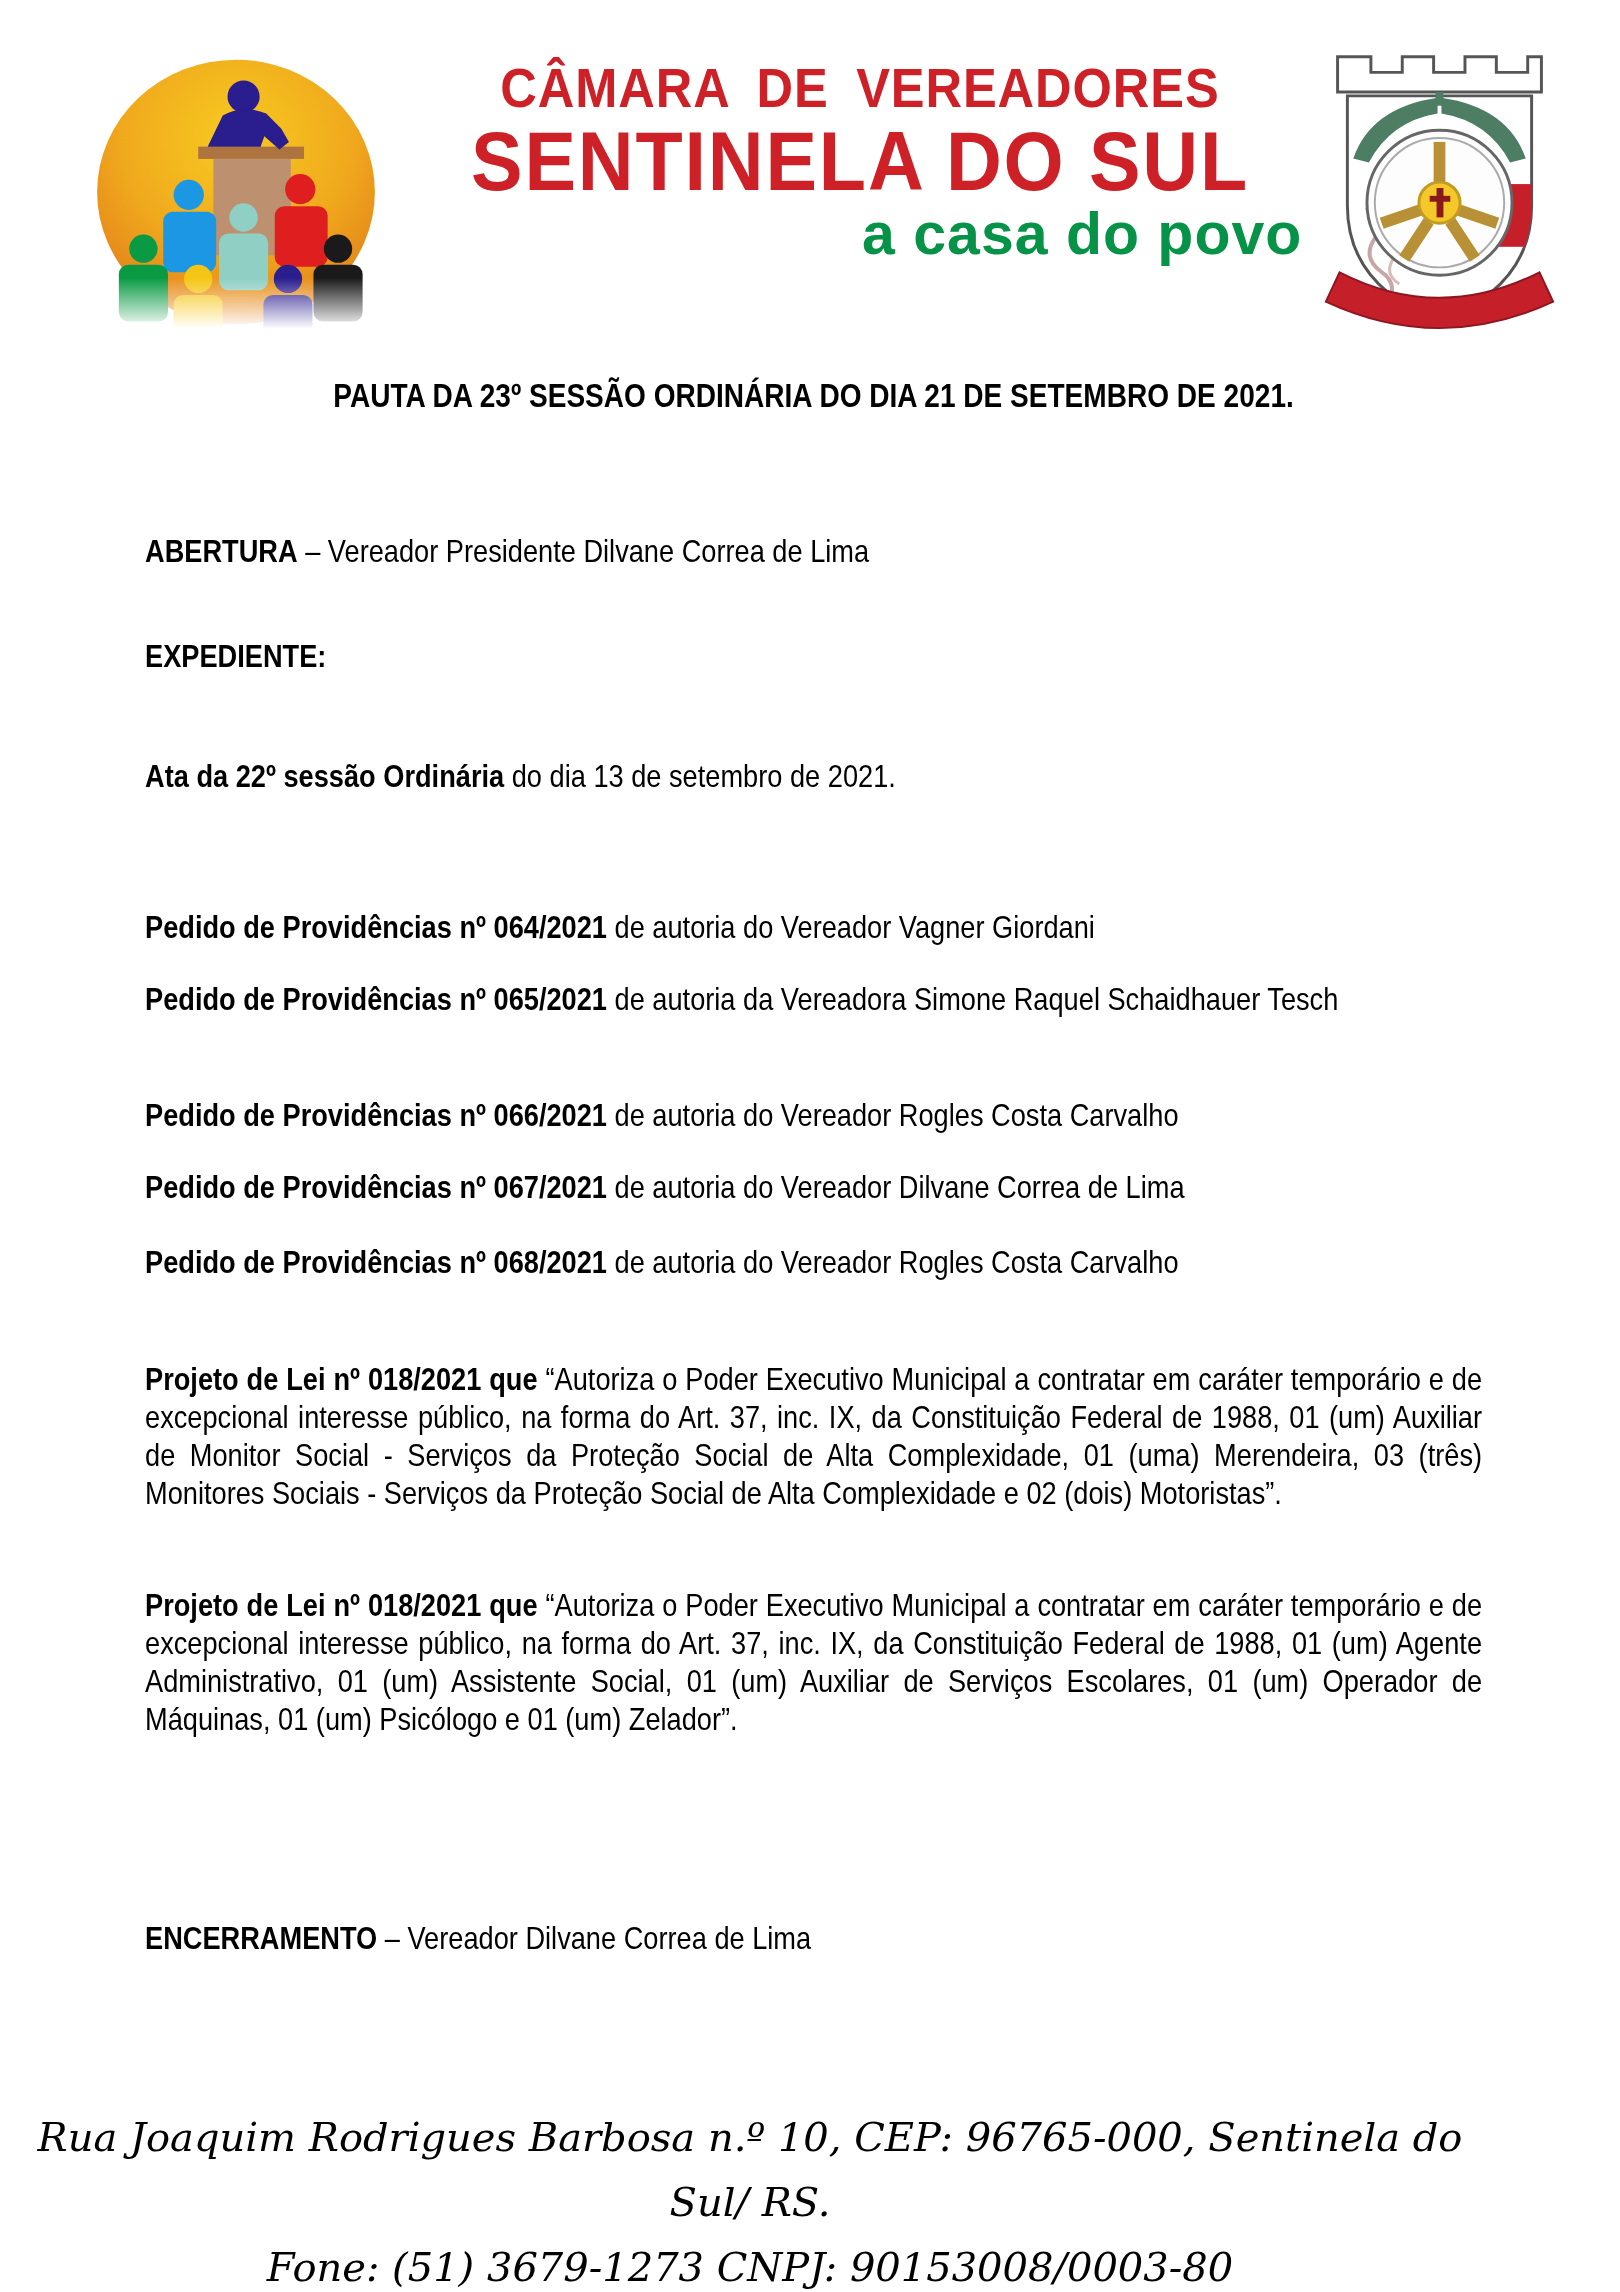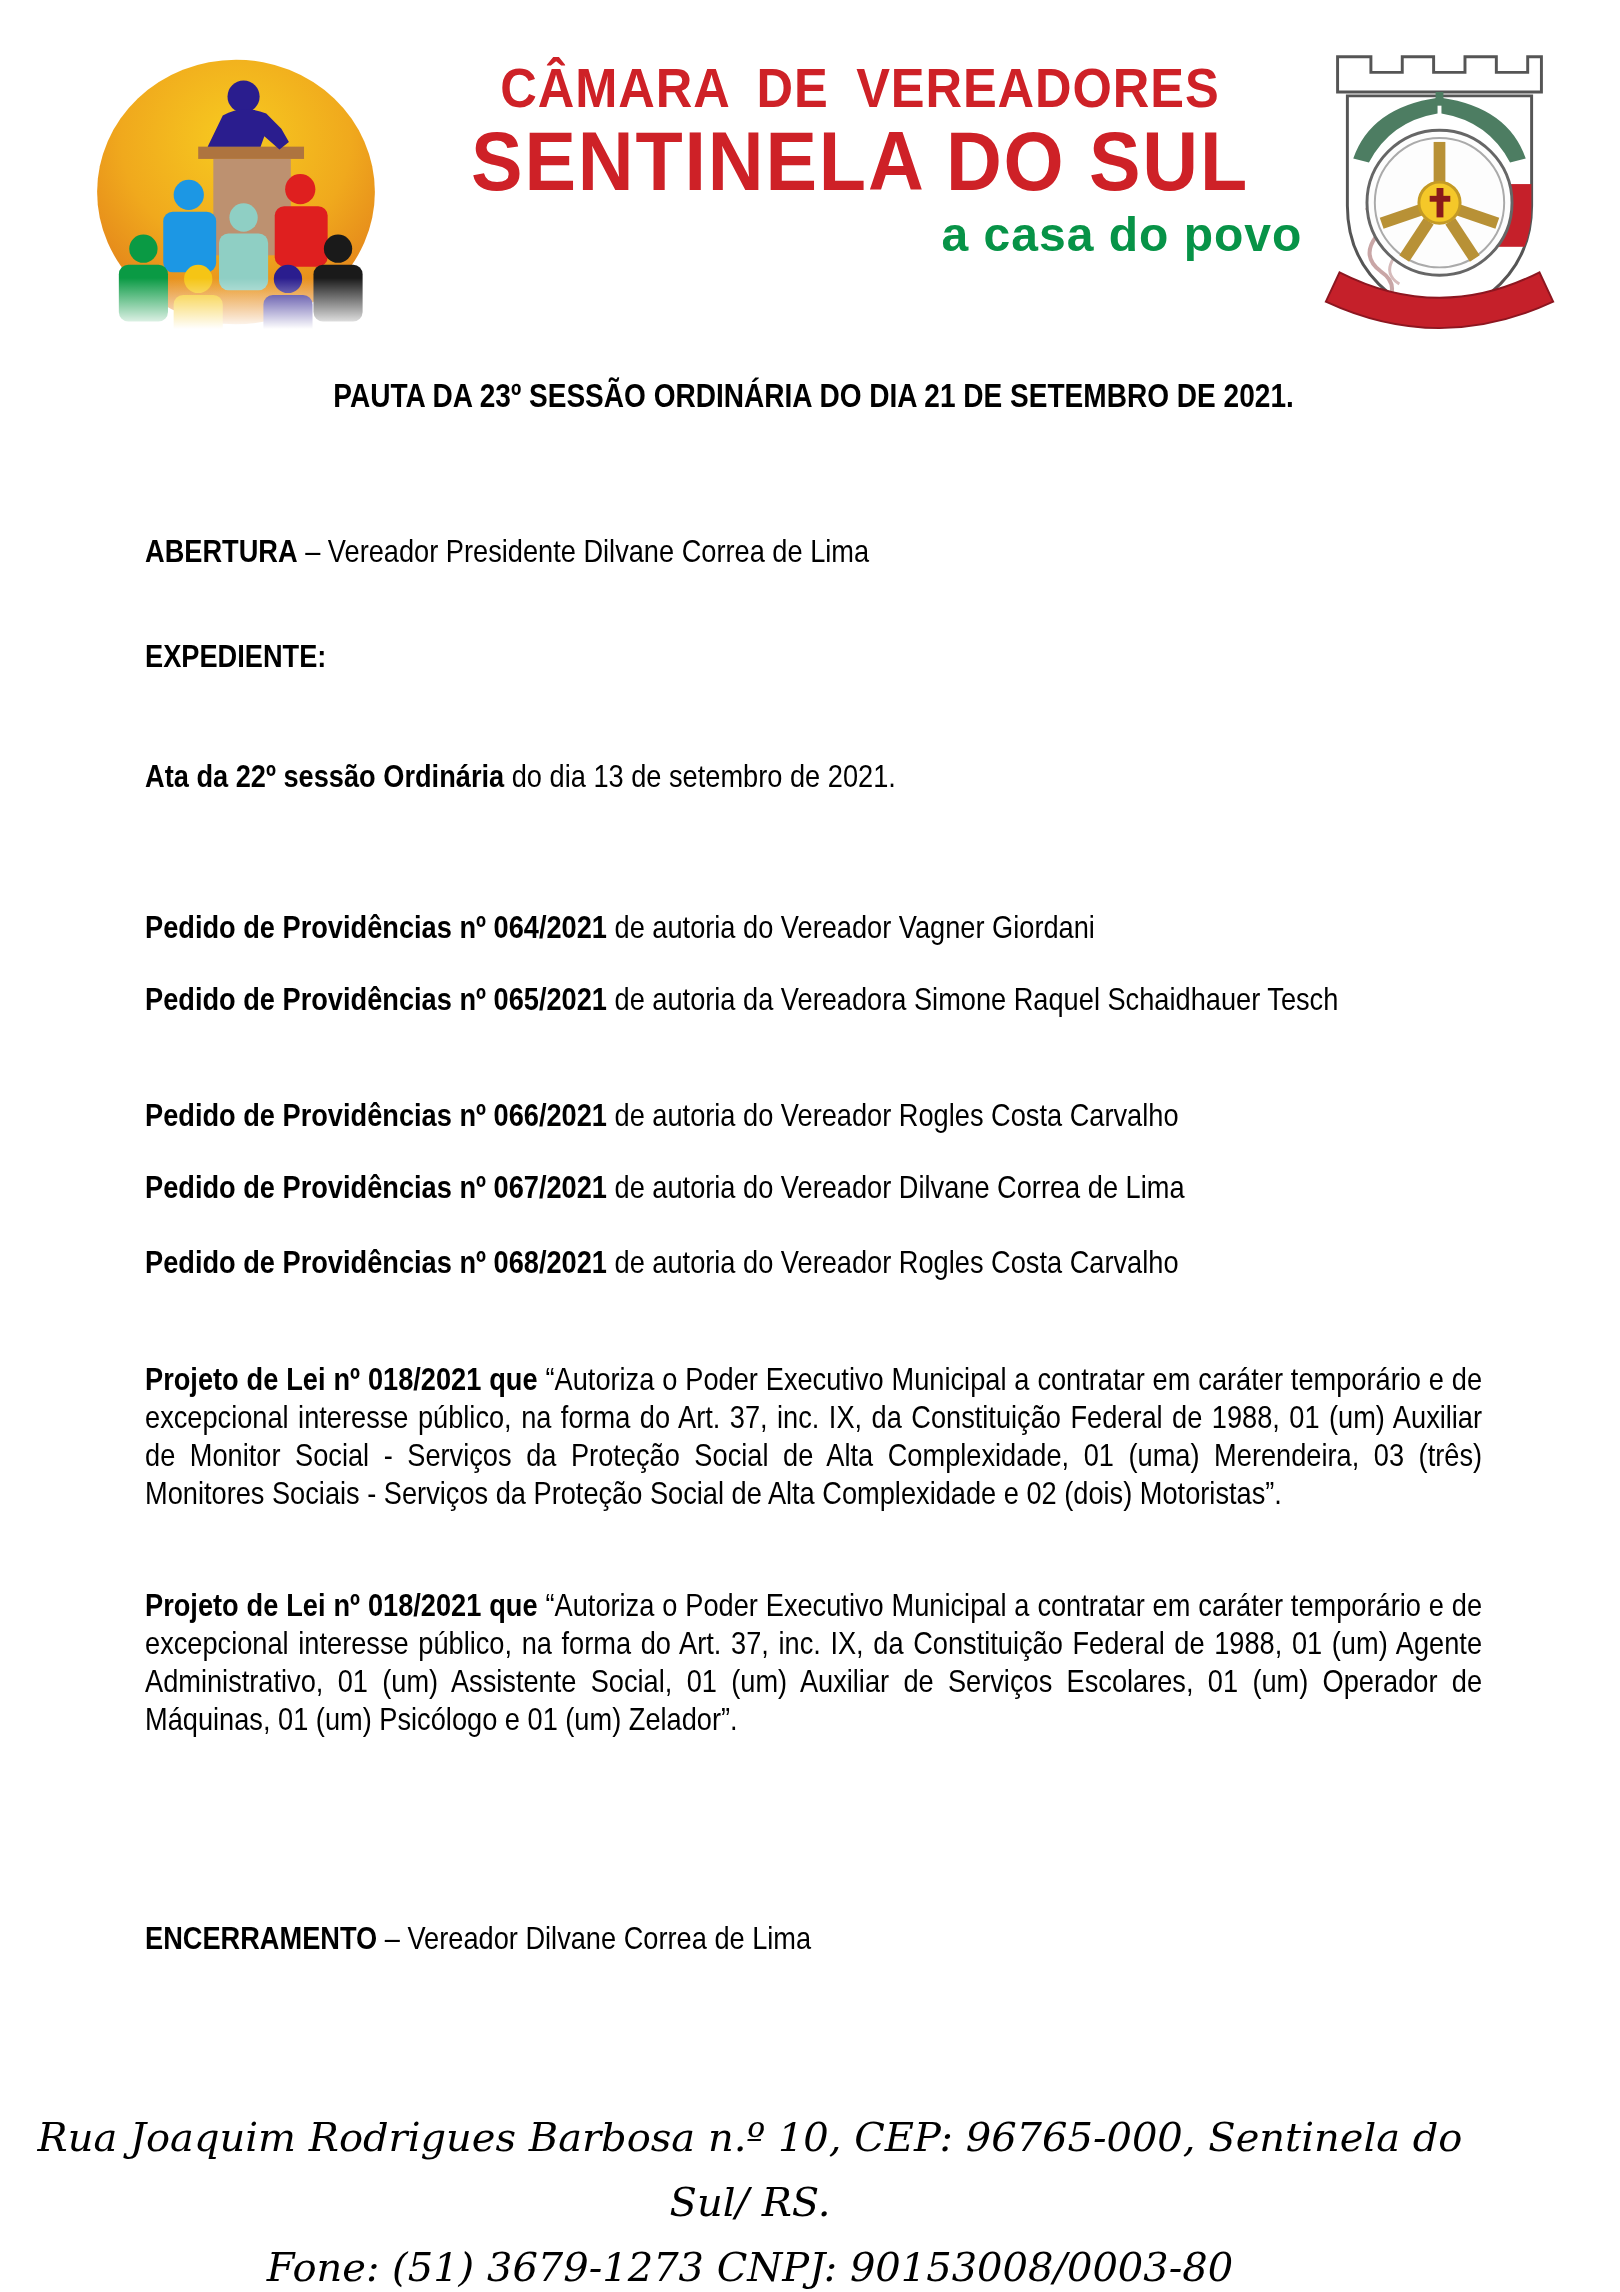--- a/index.html
+++ b/index.html
@@ -20,21 +20,21 @@
     display:block;font-weight:bold;font-size:55px;line-height:59px;
     color:#CE2127;letter-spacing:1px;word-spacing:13.7px;
     transform:scaleX(.92);transform-origin:50% 0;white-space:nowrap;
   }
   .brand-line2{
     display:block;font-weight:bold;font-size:84px;line-height:86px;
     color:#CE2127;letter-spacing:2px;
     transform:scaleX(.92);transform-origin:50% 0;white-space:nowrap;
   }
   .brand-tagline{
-    display:block;font-weight:bold;font-size:48px;line-height:53px;
+    display:block;font-weight:bold;font-size:59px;line-height:53px;
     color:#079347;text-align:right;padding-right:13.7px;margin-top:3.9px;
     letter-spacing:1px;white-space:nowrap;
   }
   
   .doc-title{
     position:absolute;left:145px;top:376px;width:1573px;
     transform:scaleX(.85);transform-origin:0 0;
     font-weight:bold;font-size:33px;line-height:39px;text-align:center;
     white-space:nowrap;
   }

